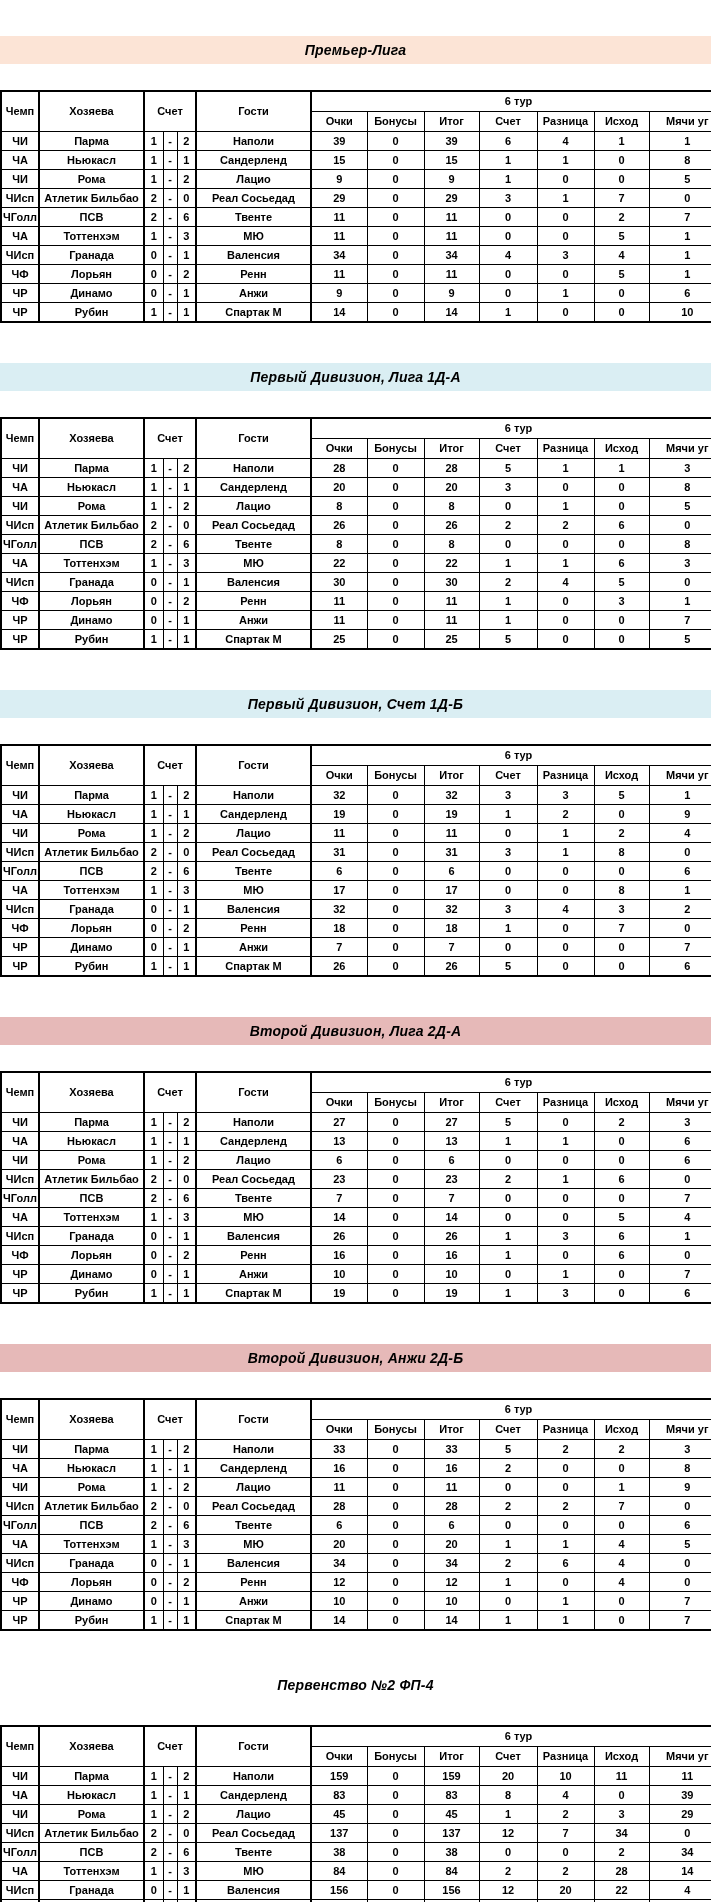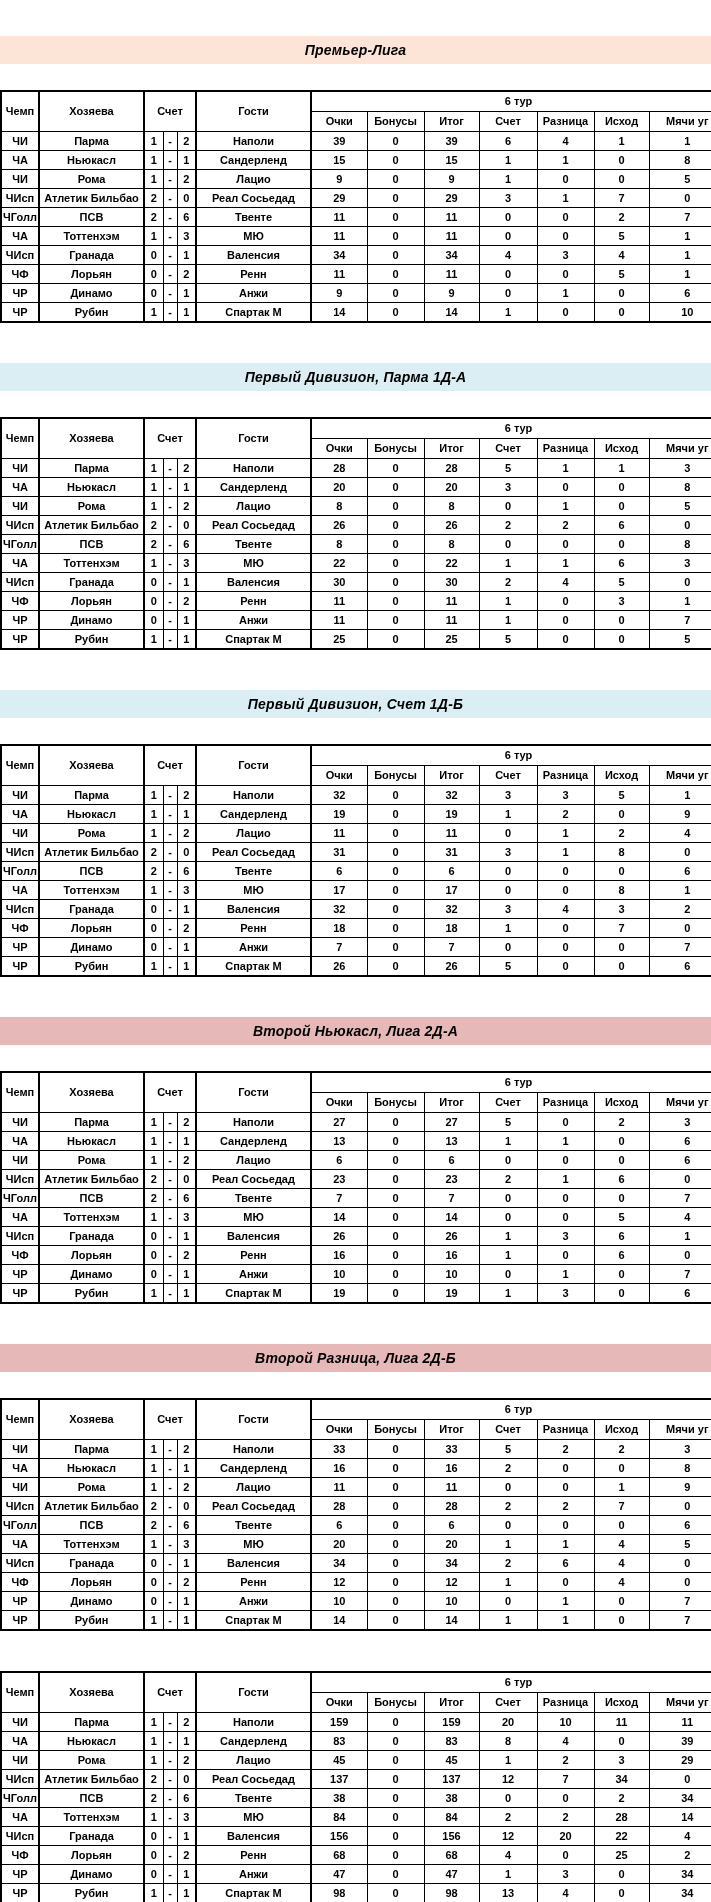--- a/index.html
+++ b/index.html
@@ -248,21 +248,21 @@
             <td>1</td>
             <td>0</td>
             <td>0</td>
             <td>10</td>
           </tr>
         </tbody>
       </table>
     </div>
     <div class="section">
       <div class="title-bar" style="background:#daeef3">
-        <span class="title-text">Первый Дивизион, Парма 1Д-А</span>
+        <span class="title-text">Первый Дивизион, Лига 1Д-А</span>
       </div>
       <table class="league">
         <colgroup>
           <col class="c-champ">
           <col class="c-host">
           <col class="c-s1">
           <col class="c-dash">
           <col class="c-s2">
           <col class="c-guest">
           <col class="c-v0">
@@ -632,21 +632,21 @@
             <td>5</td>
             <td>0</td>
             <td>0</td>
             <td>6</td>
           </tr>
         </tbody>
       </table>
     </div>
     <div class="section">
       <div class="title-bar" style="background:#e6b9b8">
-        <span class="title-text">Второй Ньюкасл, Лига 2Д-А</span>
+        <span class="title-text">Второй Дивизион, Лига 2Д-А</span>
       </div>
       <table class="league">
         <colgroup>
           <col class="c-champ">
           <col class="c-host">
           <col class="c-s1">
           <col class="c-dash">
           <col class="c-s2">
           <col class="c-guest">
           <col class="c-v0">
@@ -824,21 +824,21 @@
             <td>1</td>
             <td>3</td>
             <td>0</td>
             <td>6</td>
           </tr>
         </tbody>
       </table>
     </div>
     <div class="section">
       <div class="title-bar" style="background:#e6b9b8">
-        <span class="title-text">Второй Разница, Лига 2Д-Б</span>
+        <span class="title-text">Второй Дивизион, Анжи 2Д-Б</span>
       </div>
       <table class="league">
         <colgroup>
           <col class="c-champ">
           <col class="c-host">
           <col class="c-s1">
           <col class="c-dash">
           <col class="c-s2">
           <col class="c-guest">
           <col class="c-v0">
@@ -1015,20 +1015,23 @@
             <td>14</td>
             <td>1</td>
             <td>1</td>
             <td>0</td>
             <td>7</td>
           </tr>
         </tbody>
       </table>
     </div>
     <div class="section">
+      <div class="title-bar" style="background:#ffffff">
+        <span class="title-text">Первенство №2 ФП-4</span>
+      </div>
       <table class="league">
         <colgroup>
           <col class="c-champ">
           <col class="c-host">
           <col class="c-s1">
           <col class="c-dash">
           <col class="c-s2">
           <col class="c-guest">
           <col class="c-v0">
           <col class="c-v1">

